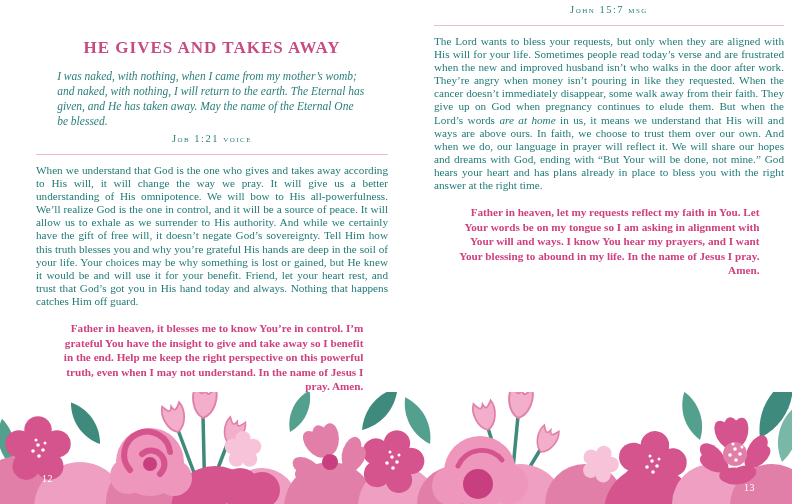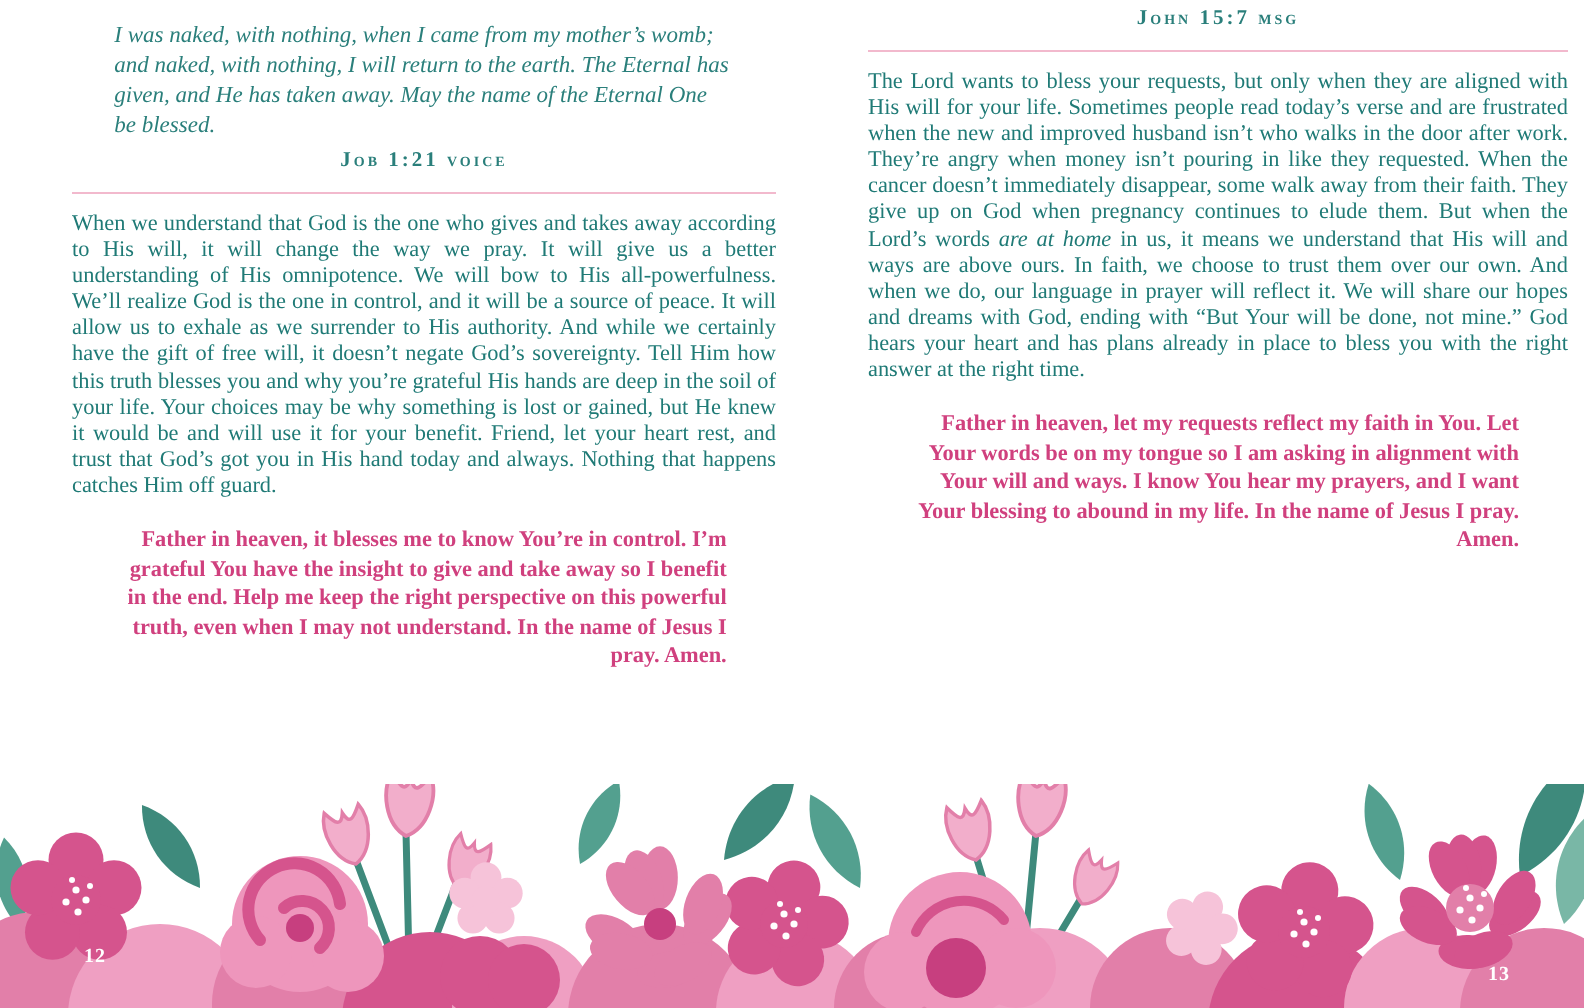--- a/index.html
+++ b/index.html
@@ -31,21 +31,21 @@
     font-size:11.5px;
     line-height:15px;
     color:#2a7f7b;
   }
   .reference {
     margin-top:4px;
     text-align:center;
     font-variant:small-caps;
     letter-spacing:1.5px;
     font-size:10.5px;
-    font-weight:700;
+    font-weight:400;
     color:#2a7f7b;
   }
   .rule {
     margin-top:10px;
     border:none;
     border-top:1.5px solid #f2b9cd;
   }
   .body-text {
     margin-top:9px;
     font-size:11.2px;
@@ -66,33 +66,34 @@
   .floral {
     position:absolute;
     left:0; bottom:0;
     width:792px; height:112px;
     display:block;
   }
   .page-num {
     position:absolute;
     z-index:5;
     color:#ffffff;
-    font-weight:700;
+    font-weight:400;
     font-size:10px;
     letter-spacing:0.5px;
   }
   .page-num-left  { left:42px;  top:473px; }
   .page-num-right { left:744px; top:482px; }
 </style>
 </head>
 <body>
 
 <div class="spread">
 
   <div class="page page-left">
+    <div class="title">HE GIVES AND TAKES AWAY</div>
     <div class="epigraph">I was naked, with nothing, when I came from my mother’s womb; and naked, with nothing, I will return to the earth. The Eternal has given, and He has taken away. May the name of the Eternal One be blessed.</div>
     <div class="reference">Job 1:21 voice</div>
     <hr class="rule">
     <div class="body-text">When we understand that God is the one who gives and takes away according to His will, it will change the way we pray. It will give us a better understanding of His omnipotence. We will bow to His all-powerfulness. We’ll realize God is the one in control, and it will be a source of peace. It will allow us to exhale as we surrender to His authority. And while we certainly have the gift of free will, it doesn’t negate God’s sovereignty. Tell Him how this truth blesses you and why you’re grateful His hands are deep in the soil of your life. Your choices may be why something is lost or gained, but He knew it would be and will use it for your benefit. Friend, let your heart rest, and trust that God’s got you in His hand today and always. Nothing that happens catches Him off guard.</div>
     <div class="prayer">Father in heaven, it blesses me to know You’re in control. I’m grateful You have the insight to give and take away so I benefit in the end. Help me keep the right perspective on this powerful truth, even when I may not understand. In the name of Jesus I pray. Amen.</div>
   </div>
 
   <div class="page page-right">
     <div class="reference">John 15:7 msg</div>
     <hr class="rule">

